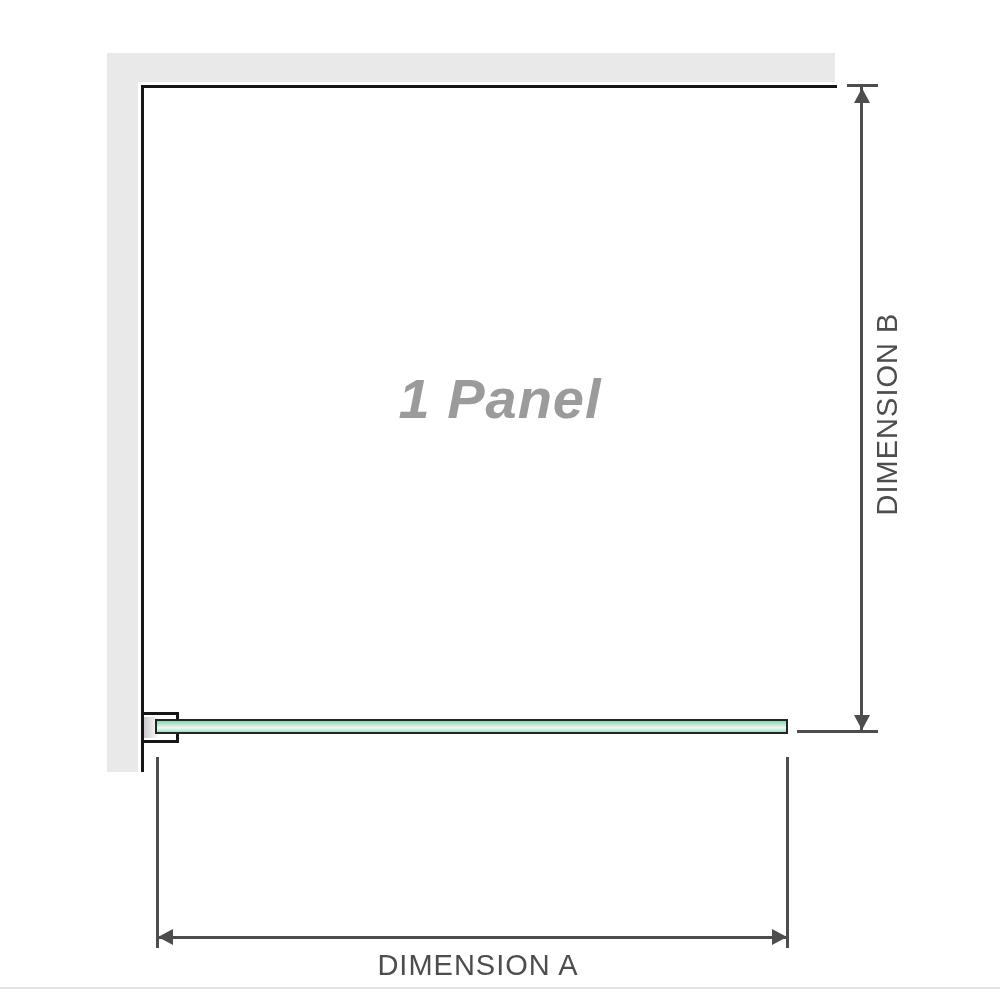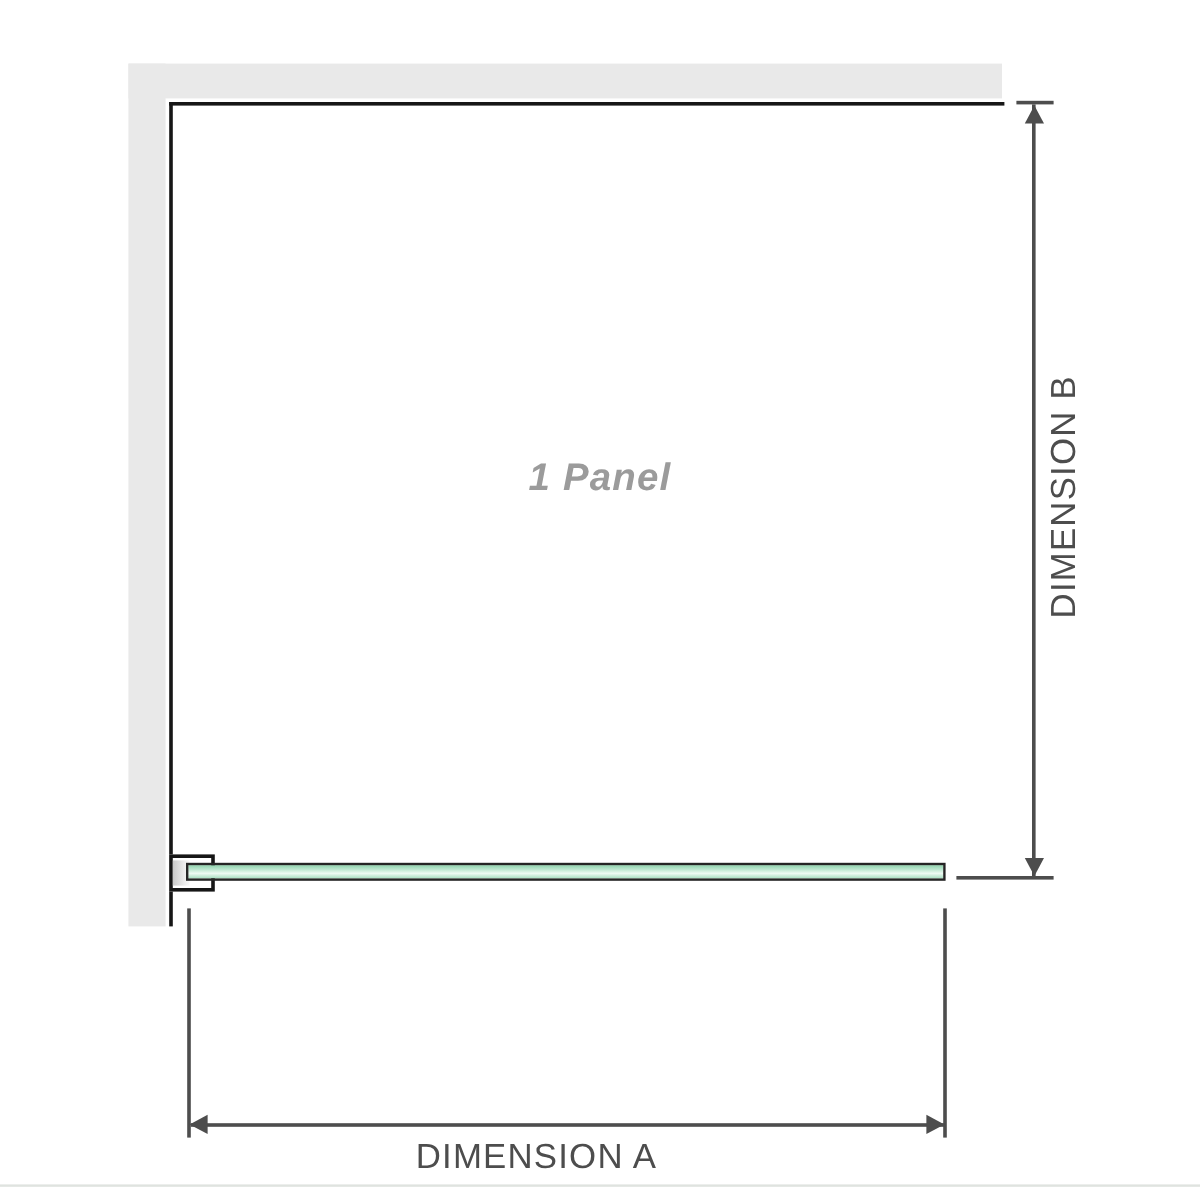--- a/index.html
+++ b/index.html
@@ -91,32 +91,32 @@
 
   
   .dim-label {
     color: var(--dimension, #4d4d4d);
     font-size: 29px;
     letter-spacing: 1px;
     white-space: nowrap;
     z-index: 5;
   }
   .dima-label {
-    left: 447px; top: 965px;
+    left: 478px; top: 965px;
     transform: translate(-50%, -50%);
   }
   .dimb-label {
     left: 887px; top: 414px;
     transform: translate(-50%, -50%) rotate(-90deg);
   }
   .panel-label {
     left: 500px; top: 398px;
     transform: translate(-50%, -50%);
     color: var(--label-gray, #9b9b9b);
-    font-size: 32px;
+    font-size: 56px;
     font-weight: bold;
     font-style: italic;
     letter-spacing: 1px;
     white-space: nowrap;
     z-index: 5;
   }
 
   .bottom-rule {
     left: 0; top: 987px; width: 1000px; height: 2px;
     background: var(--bottom-rule, #dfe3df);

